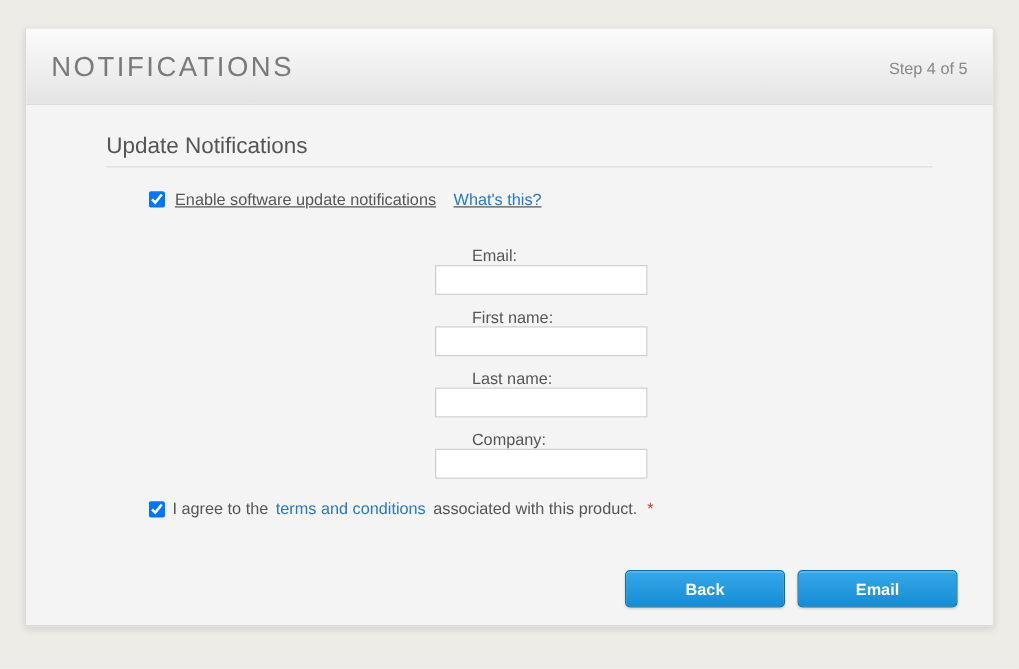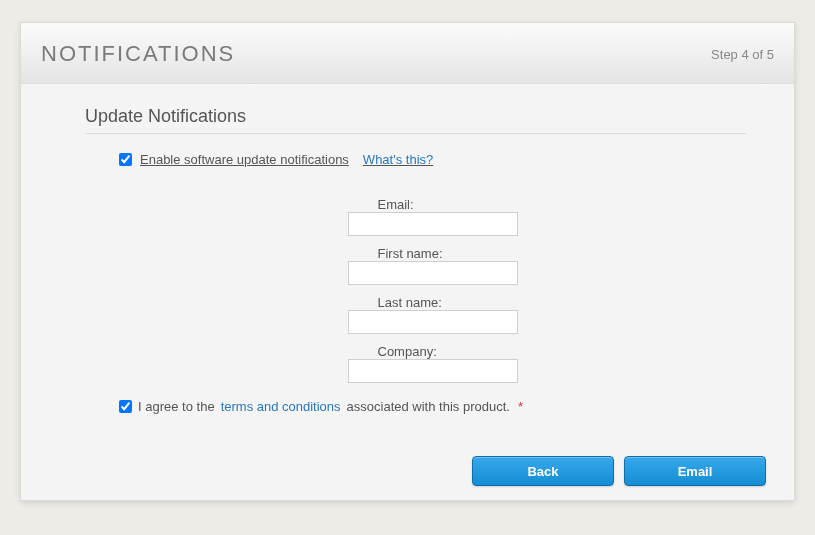--- a/index.html
+++ b/index.html
@@ -93,35 +93,35 @@
       width: 170px;
       height: 24px;
       border: 1px solid #cfcfcf;
       background: #fff;
       padding: 2px 4px;
       font-size: 13px;
     }
     .agree-row {
       padding-left: 34px;
       display: flex;
-      align-items: center;
+      align-items: flex-end;
       gap: 6px;
       color: #555;
       font-size: 13px;
     }
     .req { color: #d33; margin-left: 2px; }
     .footer {
       background: #f4f4f4;
       padding: 12px 28px 14px 28px;
       display: flex;
       justify-content: flex-end;
       gap: 10px;
     }
     .btn {
-      width: 142px;
+      width: 128px;
       height: 30px;
       background: linear-gradient(#36a8ea, #158dd4);
       border: 1px solid #0b6fae;
       border-radius: 4px;
       color: #fff;
       font-size: 13px;
       font-weight: bold;
       cursor: pointer;
       box-shadow: inset 0 1px 0 rgba(255,255,255,0.3), 0 1px 2px rgba(0,0,0,0.15);
     }

